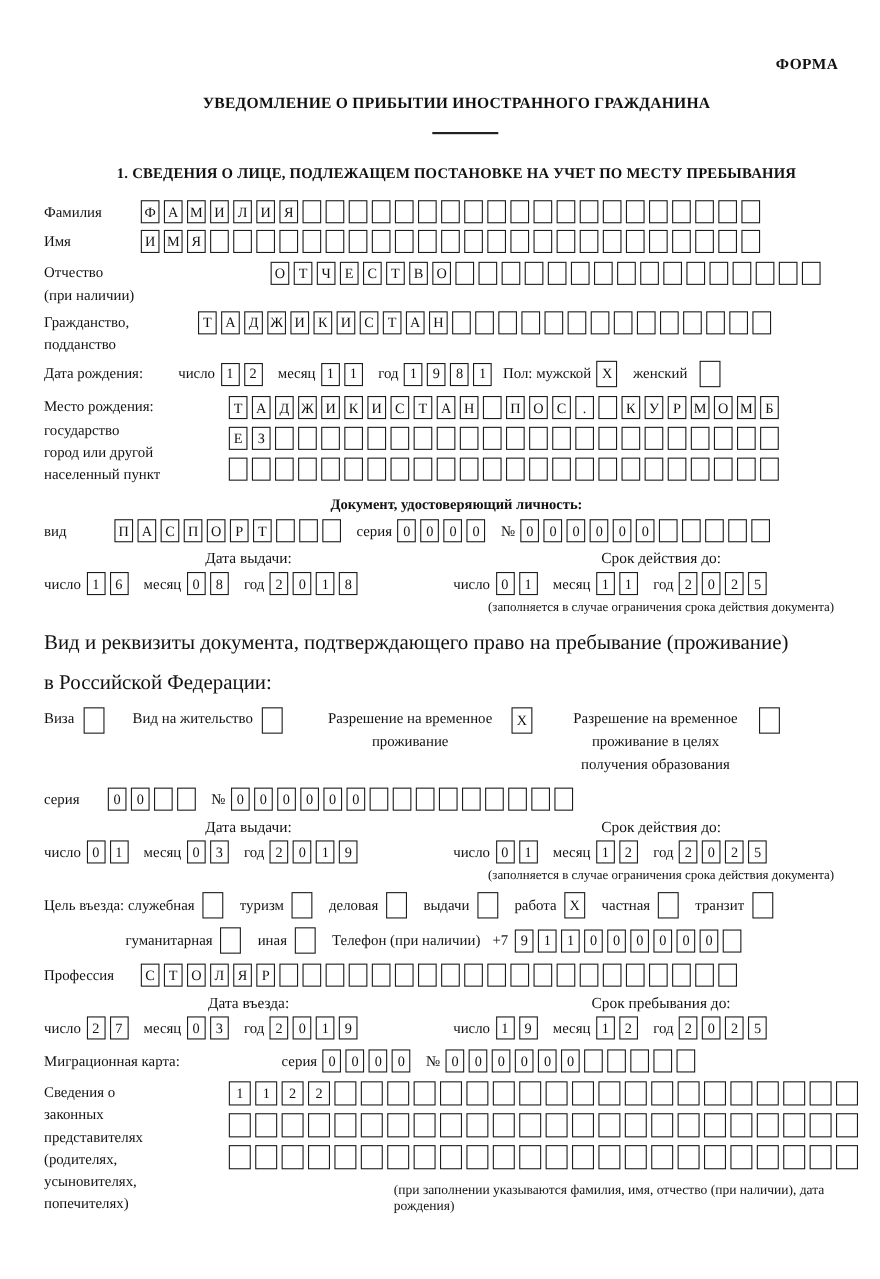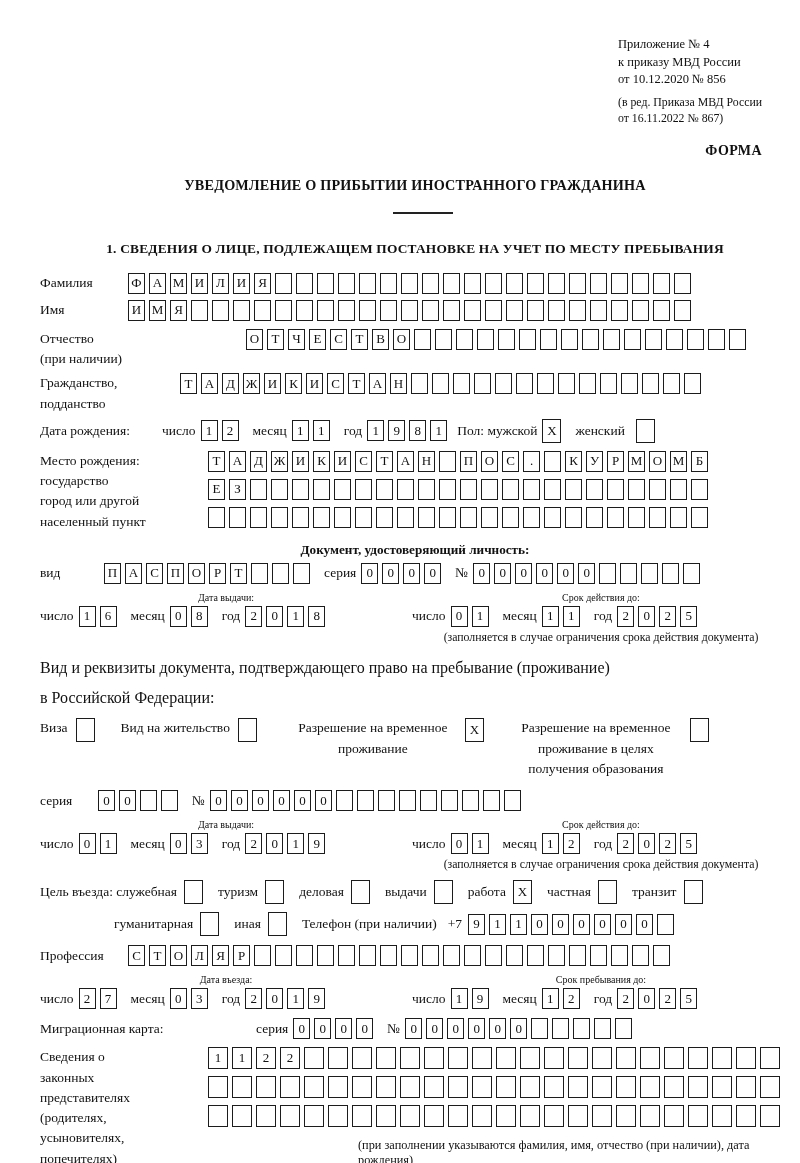--- a/index.html
+++ b/index.html
@@ -31,26 +31,26 @@
   .cell.cb { width:19px; height:24px; }
   .cell.wide { width:20px; height:22px; }
   .dlbl { flex:none; margin:0 5px 0 10px; }
   .dlbl.first { margin-left:0; }
   .ml6{margin-left:6px;} .ml10{margin-left:10px;} .ml14{margin-left:14px;} .ml22{margin-left:22px;} .ml28{margin-left:28px;} 
 
   
   .pair { display:flex; align-items:flex-start; margin-top:8px; font-size:13.5px; }
   .pair .col-l { width:372px; flex:none; }
   .pair .col-r { flex:1; }
-  .pair .ptitle { text-align:center; font-size:10px; margin-bottom:3px; }
+  .pair .ptitle { text-align:center; font-size:14px; margin-bottom:3px; }
   .pair .prow { display:flex; align-items:center; }
   .pair .note { font-size:11.8px; text-align:center; margin-top:3px; }
 
   .doc-heading { text-align:center; font-weight:bold; font-size:13.2px; margin-top:10px; }
-  .para { font-size:16px; line-height:1.9; margin-top:8px; }
+  .para { font-size:19px; line-height:1.9; margin-top:8px; }
 
   
   .permits { display:flex; align-items:flex-start; margin-top:4px; font-size:13.5px; }
   .permit { display:flex; align-items:flex-start; }
   .permit .plabel { text-align:center; line-height:1.55; }
   .permit .plabel.left { text-align:left; }
   .permit .boxes { margin-left:8px; margin-top:0; }
 
   .purpose-row { display:flex; align-items:center; margin-top:8px; font-size:13.5px; }
   .purpose-row .cbx { margin-left:7px; }
@@ -58,29 +58,20 @@
 
   .caption-bottom { font-size:12.3px; margin-top:4px; margin-left:150px; }
 
   .reps-rows .boxes { margin-bottom:7px; }
 </style>
 </head>
 <body>
 
 <div class="page">
 
-  <div class="appendix">
-    <div>Приложение № 4</div>
-    <div>к приказу МВД России</div>
-    <div>от 10.12.2020 № 856</div>
-    <div class="rev">
-      <div>(в ред. Приказа МВД России</div>
-      <div>от 16.11.2022 № 867)</div>
-    </div>
-  </div>
 
   <div class="forma">ФОРМА</div>
 
   <div class="title">
     <div>УВЕДОМЛЕНИЕ О ПРИБЫТИИ ИНОСТРАННОГО ГРАЖДАНИНА</div>
     <div>
       <span class="blank-line"></span>
     </div>
   </div>
 

